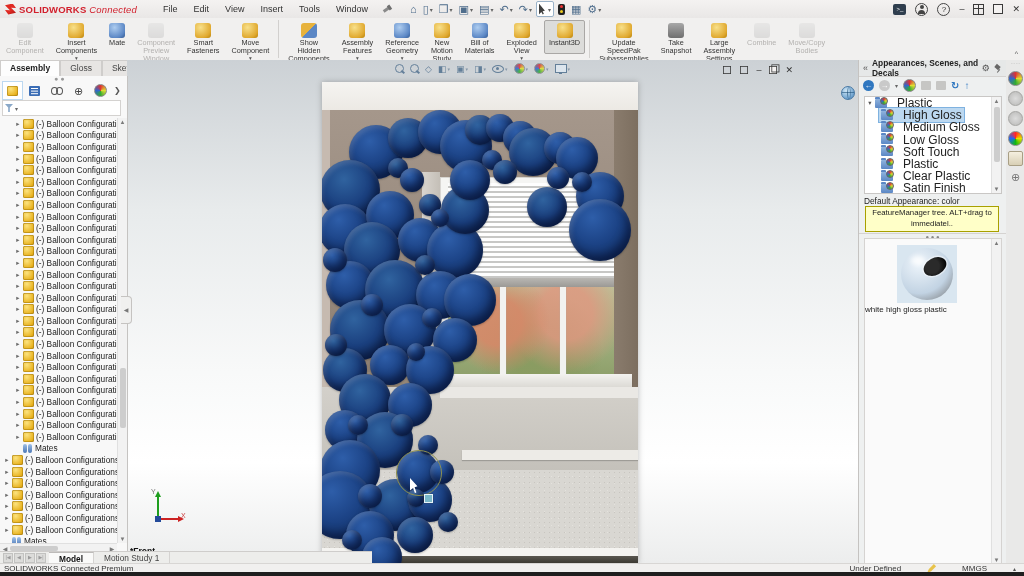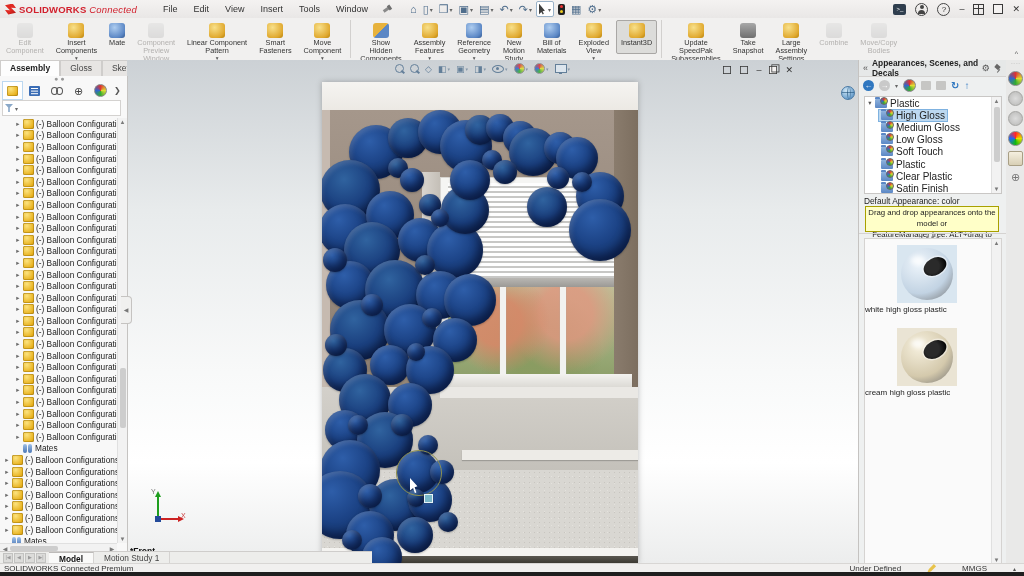--- a/index.html
+++ b/index.html
@@ -188,21 +188,21 @@
   #rp-toolbar{position:absolute;left:4px;top:19px;display:flex;align-items:center;gap:5px;}
   .rp-nav{width:11px;height:11px;border-radius:50%;color:#fff;font-size:8px;line-height:11px;text-align:center;}
   .rp-back{background:#2f77c0;}
   .rp-fwd{background:#c9c9c9;}
   .rp-car{font-size:6px;color:#666;}
   .rp-blue{color:#2f77c0;font-size:10px;font-weight:bold;}
   .rp-gray-sq{width:10px;height:9px;background:#c6c6c4;border-radius:1px;}
   #rp-treebox{position:absolute;left:5px;top:36px;width:136px;height:96px;background:#fff;border:1px solid #c9c7c5;overflow:hidden;}
   .rt-row{height:12.2px;display:flex;align-items:center;white-space:nowrap;}
   .rt-row .exp{width:10px;text-align:center;color:#555;font-size:6.5px;flex:none;}
-  .rt-row .lbl{font-size:10px;margin-left:3px;}
+  .rt-row .lbl{font-size:12px;margin-left:10px;}
   .rt-row.child{padding-left:14px;}
   .rt-row.selected .sel-wrap{background:#bcd8f0;outline:1px solid #7fb2e0;}
   .sel-wrap{display:flex;align-items:center;padding:0 2px;}
   .folder-ic{width:12px;height:9px;border-radius:1px;background:linear-gradient(#8fb3dd,#5b87c5);position:relative;flex:none;}
   .folder-ic::before{content:"";position:absolute;left:0;top:-2px;width:5px;height:2px;background:#5b87c5;border-radius:1px 1px 0 0;}
   .folder-ic::after{content:"";position:absolute;right:-1px;top:-2px;width:6px;height:6px;border-radius:50%;background:conic-gradient(#d33,#dd3,#3a3,#36c,#d33);border:.5px solid #666;}
   #rp-default{position:absolute;left:5px;top:136px;font-size:8.3px;color:#222;}
   #rp-tooltip{position:absolute;left:6px;top:146px;width:132px;height:24px;background:#ffffc8;border:1px solid #a8a000;
      font-size:7.8px;line-height:11px;text-align:center;color:#222;}
   #rp-split{position:absolute;left:0;top:173px;width:147px;text-align:center;color:#888;font-size:6px;border-top:1px solid #d5d3d1;}
@@ -311,26 +311,20 @@
       <div class="ric ric-blue"></div>
       <div class="rlbl">Mate</div>
       <div class="rcar">&nbsp;</div>
     </div>
     <div class="rbtn disabled">
       <div class="ric ric-gray"></div>
       <div class="rlbl">Component
 Preview
 Window</div>
       <div class="rcar">&nbsp;</div>
-    </div>
-    <div class="rbtn">
-      <div class="ric ric-gold"></div>
-      <div class="rlbl">Linear Component
-Pattern</div>
-      <div class="rcar">▾</div>
     </div>
     <div class="rbtn">
       <div class="ric ric-gold"></div>
       <div class="rlbl">Smart
 Fasteners</div>
       <div class="rcar">&nbsp;</div>
     </div>
     <div class="rbtn">
       <div class="ric ric-gold"></div>
       <div class="rlbl">Move
@@ -888,43 +882,33 @@
       </div>
       <div class="sb-v" style="left: 126px; top: 0px; width: 9px; height: 96px;">
         <div class="sb-arr" style="top:1px;">▲</div>
         <div class="sb-thumb" style="left:1.5px;top:10px;width:6px;height:55px;"></div>
         <div class="sb-arr" style="bottom:1px;">▼</div>
       </div>
     </div>
 
   <div id="rp-default">Default Appearance: color</div>
   <div id="rp-tooltip">
-    <div>Drag and drop appearances onto the model or</div>
     <div>FeatureManager tree.  ALT+drag to immediatel..</div>
   </div>
   <div id="rp-split">● ● ●</div>
   <div id="rp-swatches">
       <div class="swatch" style="top: 6px;">
         <div class="sw-img" style="background: rgb(217, 230, 240);">
           <div class="sw-sphere" style="background: radial-gradient(circle at 35% 30%, rgb(238, 245, 251) 0%, rgb(194, 211, 227) 60%, rgb(111, 111, 111) 100%);">
             <div class="sw-hl"></div>
             <div class="sw-hole"></div>
           </div>
         </div>
         <div class="sw-lbl">white high gloss plastic</div>
       </div>
-      <div class="swatch" style="top: 89px;">
-        <div class="sw-img" style="background: rgb(234, 228, 212);">
-          <div class="sw-sphere" style="background: radial-gradient(circle at 35% 30%, rgb(246, 240, 222) 0%, rgb(212, 201, 172) 60%, rgb(111, 111, 111) 100%);">
-            <div class="sw-hl"></div>
-            <div class="sw-hole"></div>
-          </div>
-        </div>
-        <div class="sw-lbl">cream high gloss plastic</div>
-      </div>
       <div class="sb-v" style="left: 126px; top: 0px; width: 9px; height: 325px;">
         <div class="sb-arr" style="top:1px;">▲</div>
         <div class="sb-arr" style="bottom:1px;">▼</div>
       </div>
     </div>
 </div>
 
 <div class="abs" id="tstrip">
   <div class="dots">⋯⋯</div>
   <div class="ts-ic ts-ball"></div>

